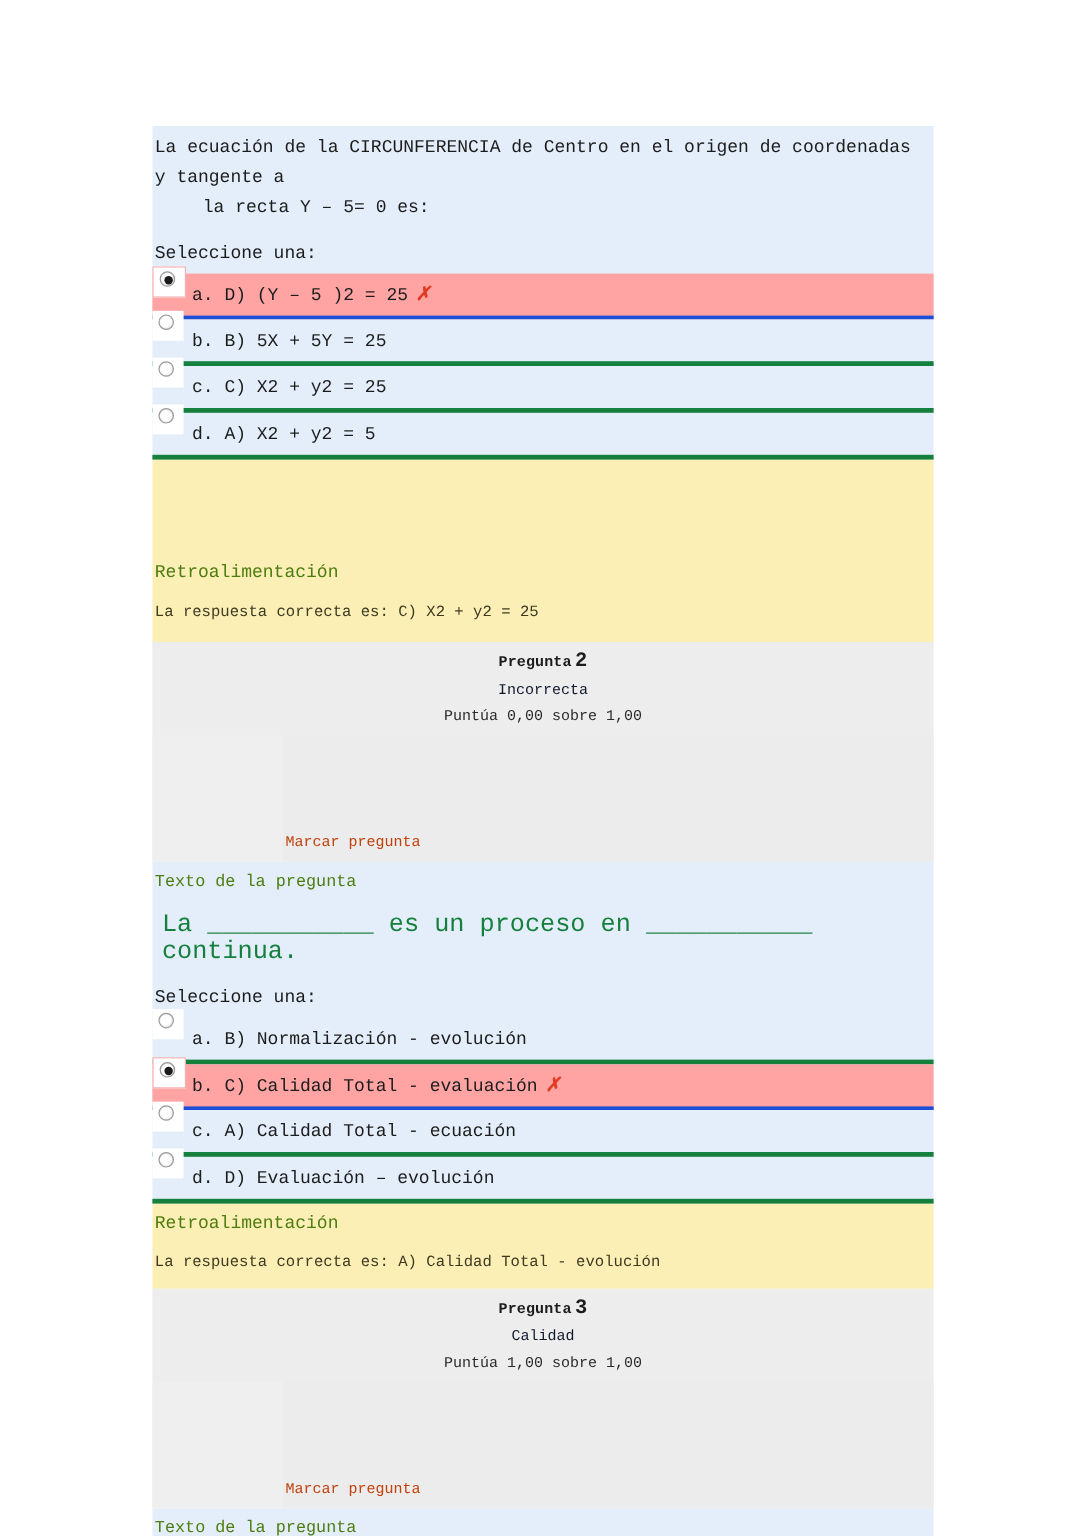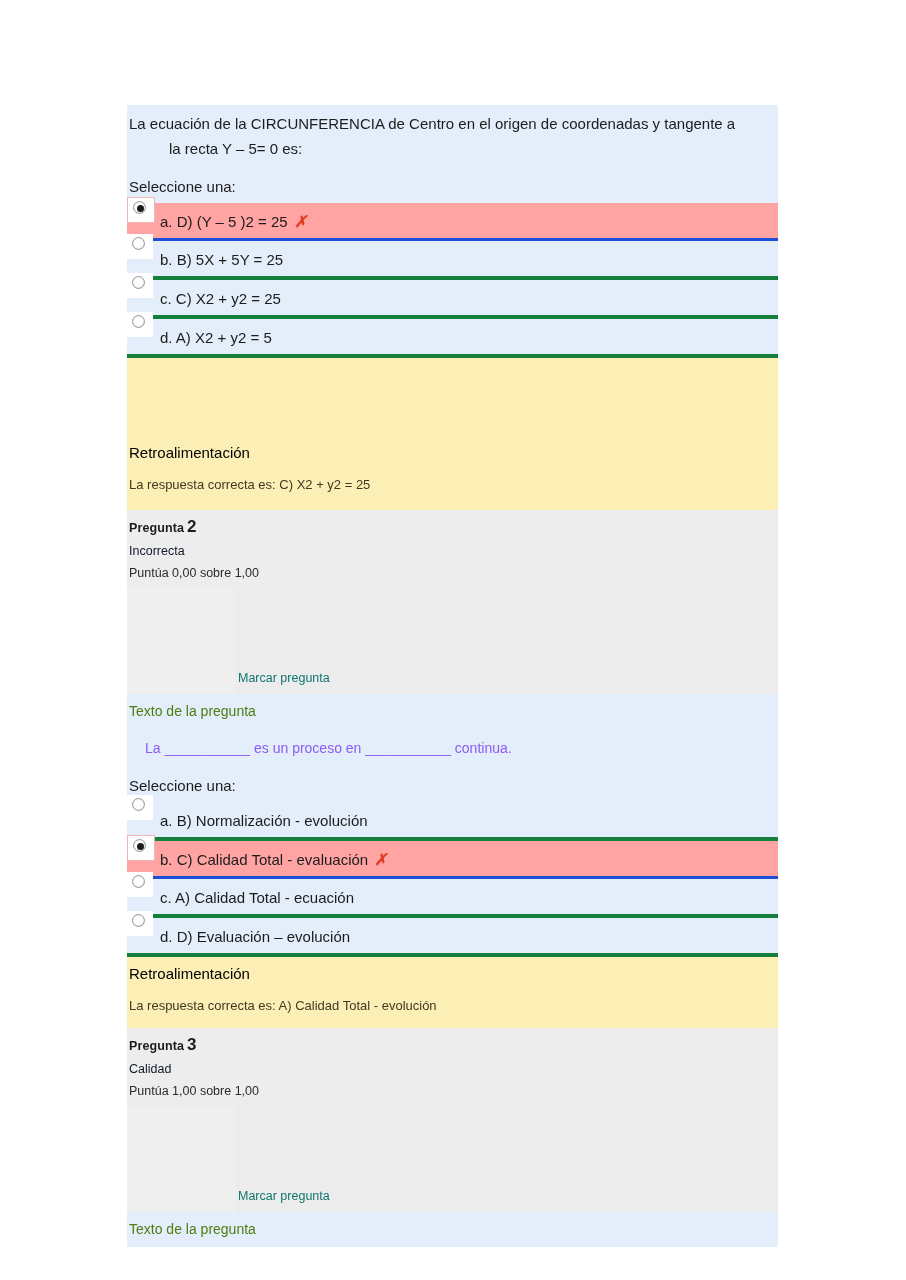--- a/index.html
+++ b/index.html
@@ -14,20 +14,21 @@
   body {
     font-family: "Liberation Sans", sans-serif;
     color: #212121;
   }
 
   .page {
     position: relative;
     width: 792px;
     height: 1280px;
     background: #ffffff;
+    font-family: Liberation Mono, monospace;
   }
 
   
   .content {
     position: absolute;
     left: 127px;
     top: 105px;
     width: 651px;
   }
 
@@ -46,24 +47,24 @@
 
   .stem {
     font-size: 15px;
     line-height: 25px;
     padding: 6px 2px 8px 2px;
     color: #1c1c1c;
   }
   .stem .line2 { display: block; padding-left: 40px; }
 
   .stem-single {
-    font-size: 14px;
+    font-size: 21px;
     line-height: 22px;
-    padding: 8px 2px 9px 18px;
-    color: #8b5cf6;
+    padding: 8px 2px 9px 8px;
+    color: #15803d;
   }
 
   .select-one {
     font-size: 15px;
     line-height: 20px;
     padding: 8px 2px 6px 2px;
     color: #1c1c1c;
   }
 
   
@@ -137,32 +138,32 @@
     font-style: italic;
     transform: scaleX(.92);
   }
 
   
   .fb-spacer { height: 78px; }
   .fb-title {
     font-size: 15px;
     line-height: 20px;
     padding: 7px 2px 6px 2px;
-    color: #000000;
+    color: #4d7c0f;
   }
   .fb-body {
     font-size: 13px;
     line-height: 20px;
     padding: 6px 2px 15px 2px;
     color: #3d3a21;
   }
   .fb-body.tight { padding-bottom: 12px; }
 
   
-  .qhead { position: relative; }
+  .qhead { position: relative; text-align: center; }
   .qhead-inner { padding: 7px 2px 0 2px; }
   .qno {
     font-size: 12.5px;
     font-weight: bold;
     color: #1c1c1c;
     letter-spacing: .1px;
   }
   .qno .num {
     font-size: 17px;
     font-weight: bold;
@@ -202,21 +203,21 @@
     right: 0;
     height: 100%;
     background: #ececec;
   }
   .flag-label {
     position: absolute;
     left: 111px;
     bottom: 8px;
     font-size: 12.5px;
     line-height: 16px;
-    color: #0f766e;
+    color: #c2410c;
   }
 </style>
 </head>
 <body>
 
 <div class="page">
   <div class="content">
 
     <div class="band-blue">
 

